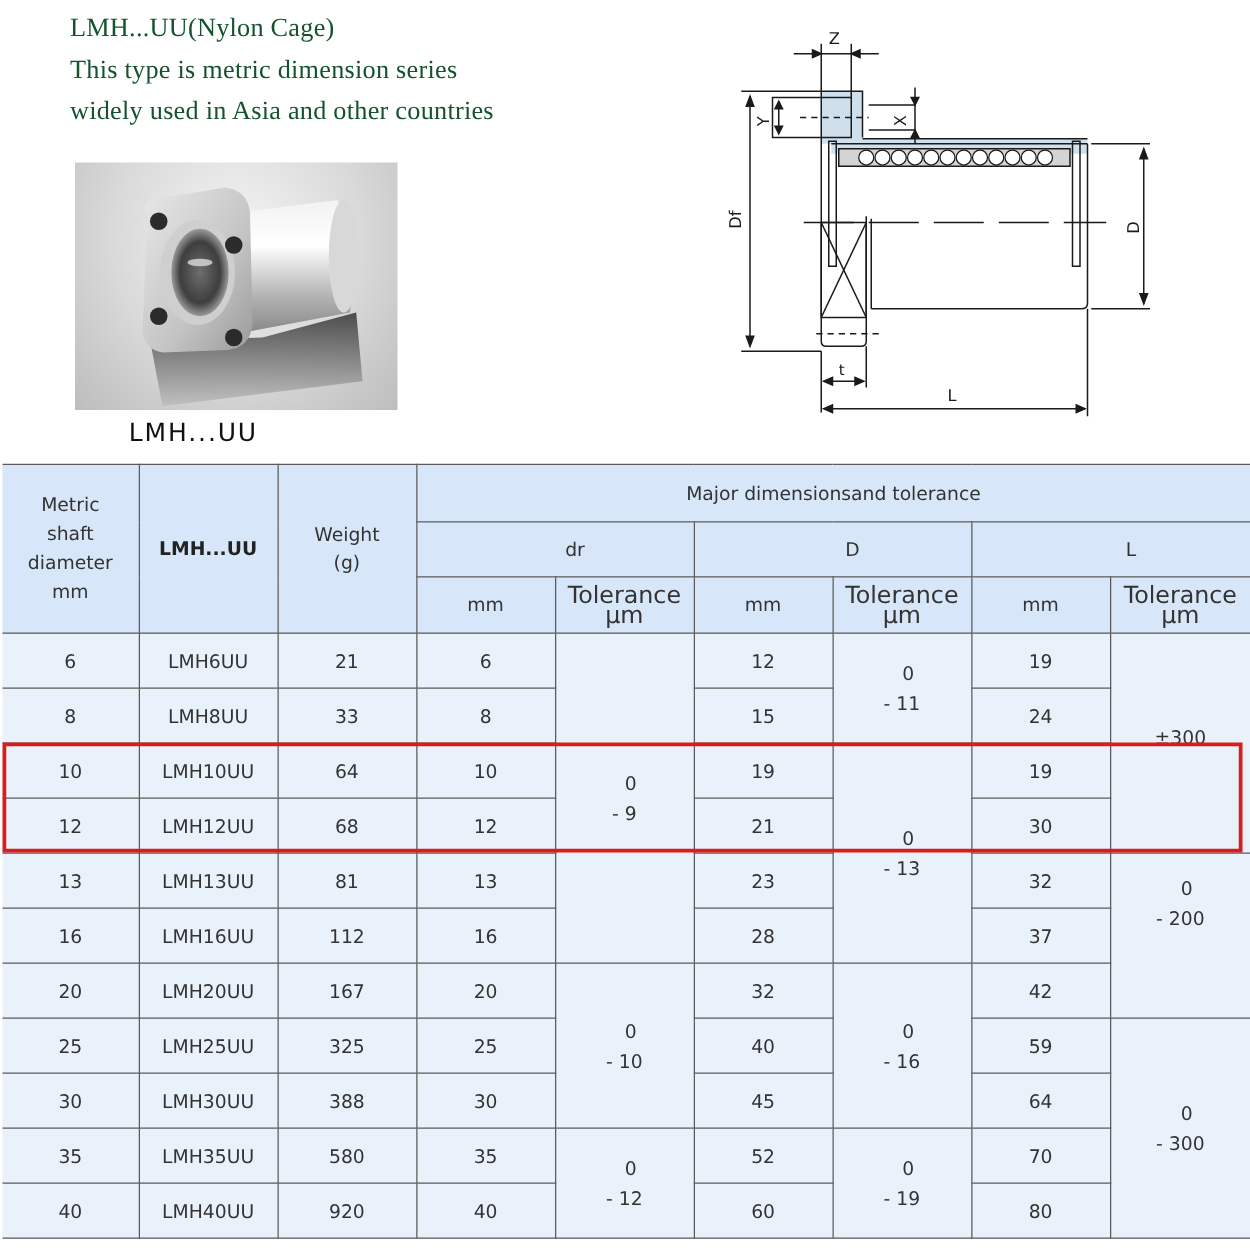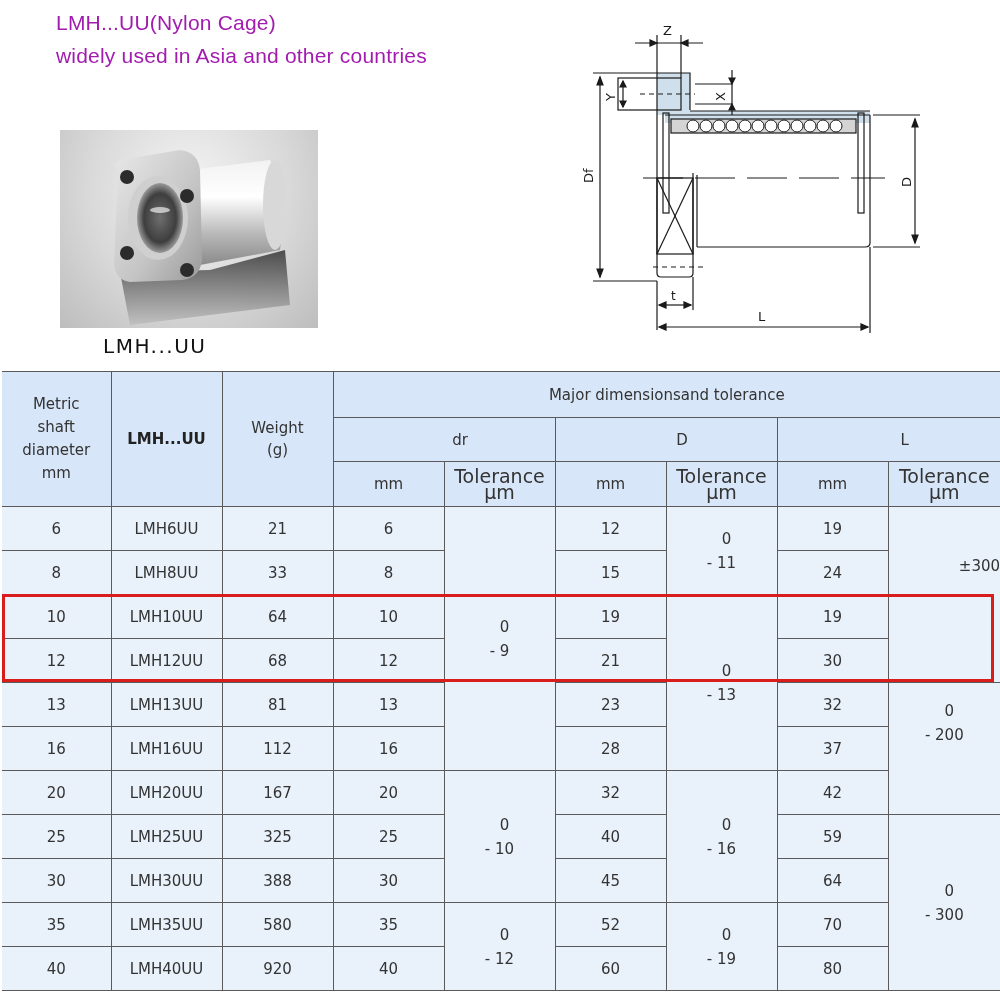--- a/index.html
+++ b/index.html
@@ -1,20 +1,20 @@
 <!DOCTYPE html>
 <html><head>
   <meta charset="utf-8">
   <style>
     html, body { margin: 0; padding: 0; background: #ffffff; }
     body { width: 1000px; height: 1000px; position: relative; overflow: hidden;
            font-family: "DejaVu Sans", sans-serif; color: #222; }
 
     .intro { position: absolute; left: 56px; top: 6px; font-size: 21px; line-height: 33px;
-             color: #a21caf; font-family: Liberation Sans, sans-serif; letter-spacing: 0.2px; }
+             color: #14532d; font-family: Liberation Serif, serif; letter-spacing: 0.2px; }
     .intro div { white-space: nowrap; }
 
     .photo { position: absolute; left: 60px; top: 130px; width: 258px; height: 198px;
              background: radial-gradient(ellipse at 50% 30%, #f4f4f4 0%, #d9d9d9 55%, #bdbdbd 100%);
              overflow: hidden; }
     .photo-caption { position: absolute; left: 103px; top: 334px; font-size: 20px; letter-spacing: 1.5px;
                      color: #111; }
 
     .drawing { position: absolute; left: 575px; top: 15px; width: 360px; height: 330px; }
 
@@ -37,20 +37,21 @@
     table.spec td.last, table.spec th.last { border-right: none; margin-top: 24px; }
 
     .highlight { position: absolute; left: 2px; top: 594px; width: 992px; height: 88px;
                  border: 3px solid #d91c1c; box-sizing: border-box; pointer-events: none; }
   </style>
 </head>
 <body>
 
 <div class="intro">
   <div>LMH...UU(Nylon Cage)</div>
+  <div>This type is metric dimension series</div>
   <div>widely used in Asia and other countries</div>
 </div>
 
 <div class="photo">
   <svg width="258" height="198" viewBox="0 0 258 198">
     <defs>
       <linearGradient id="cyl" x1="0" y1="0" x2="0" y2="1">
         <stop offset="0" stop-color="#f2f2f2"></stop>
         <stop offset="0.35" stop-color="#ffffff"></stop>
         <stop offset="0.7" stop-color="#b9b9b9"></stop>
@@ -231,21 +232,21 @@
       <td>21</td>
       <td>6</td>
       <td rowspan="6">
         <span class="tol"><span class="top">0</span><span>- 9</span></span>
       </td>
       <td>12</td>
       <td rowspan="2">
         <span class="tol"><span class="top">0</span><span>- 11</span></span>
       </td>
       <td>19</td>
-      <td rowspan="4" class="last" style="vertical-align:top;padding-top:50px;text-align:right;">±300</td>
+      <td rowspan="4" class="last" style="vertical-align:top;padding-top:74px;">±300</td>
     </tr>
 
     <tr>
       <td class="first">8</td>
       <td>LMH8UU</td>
       <td>33</td>
       <td>8</td>
       <td>15</td>
       <td>24</td>
     </tr>

